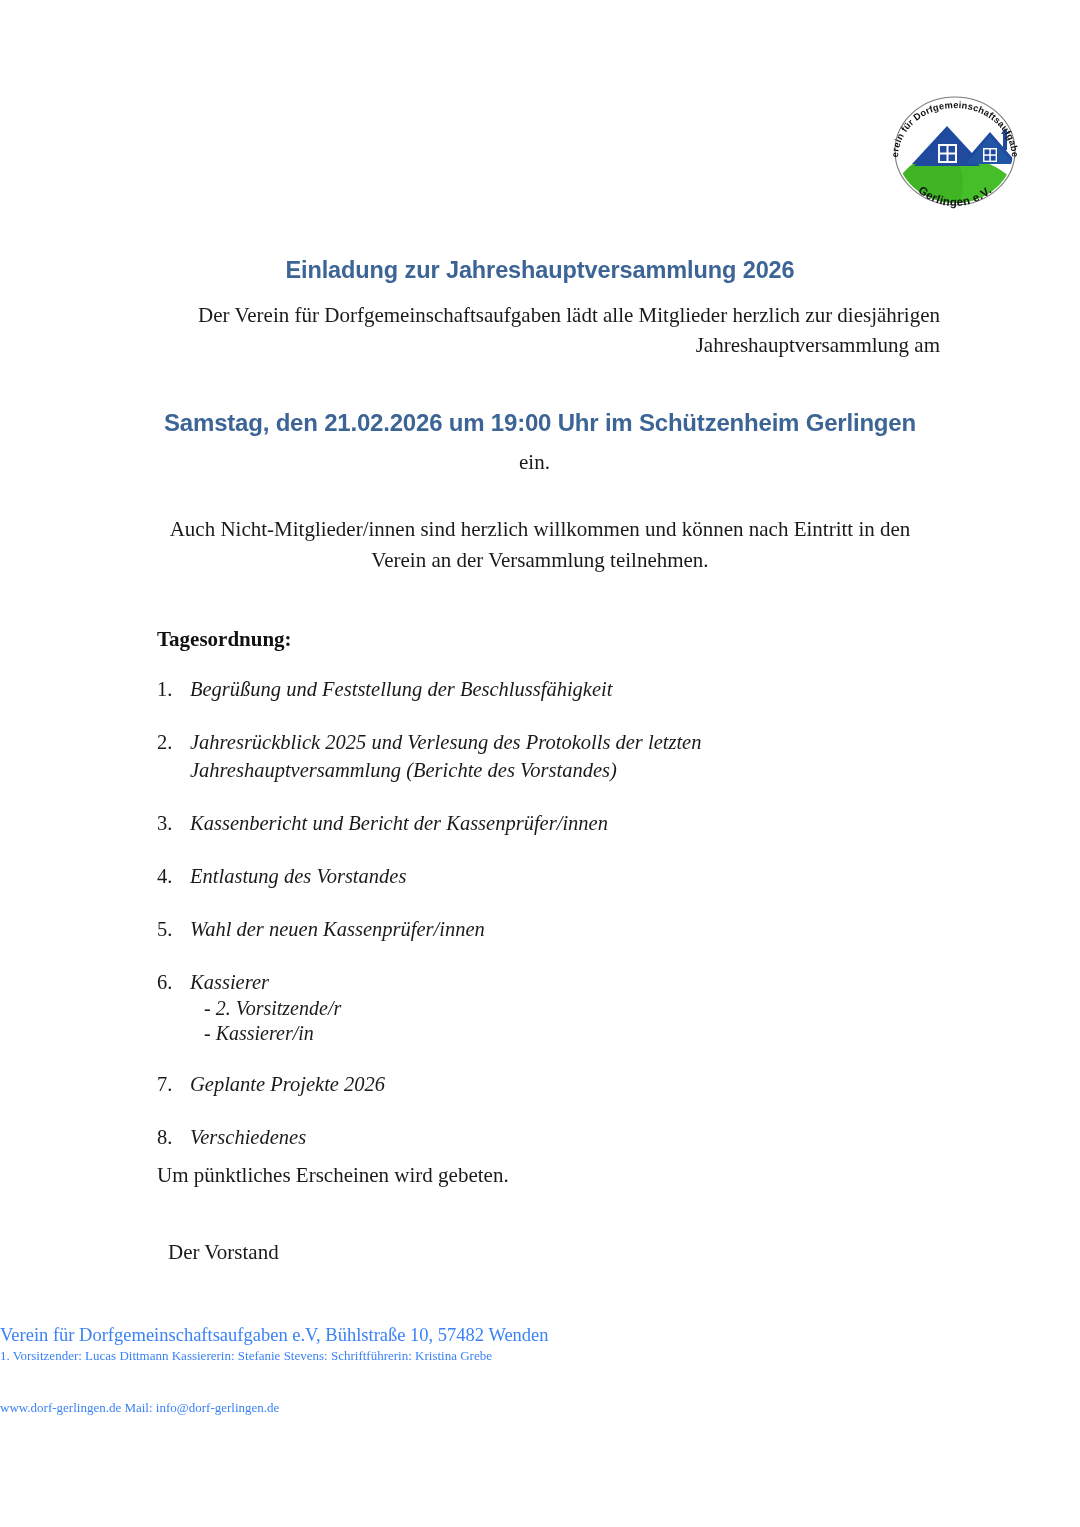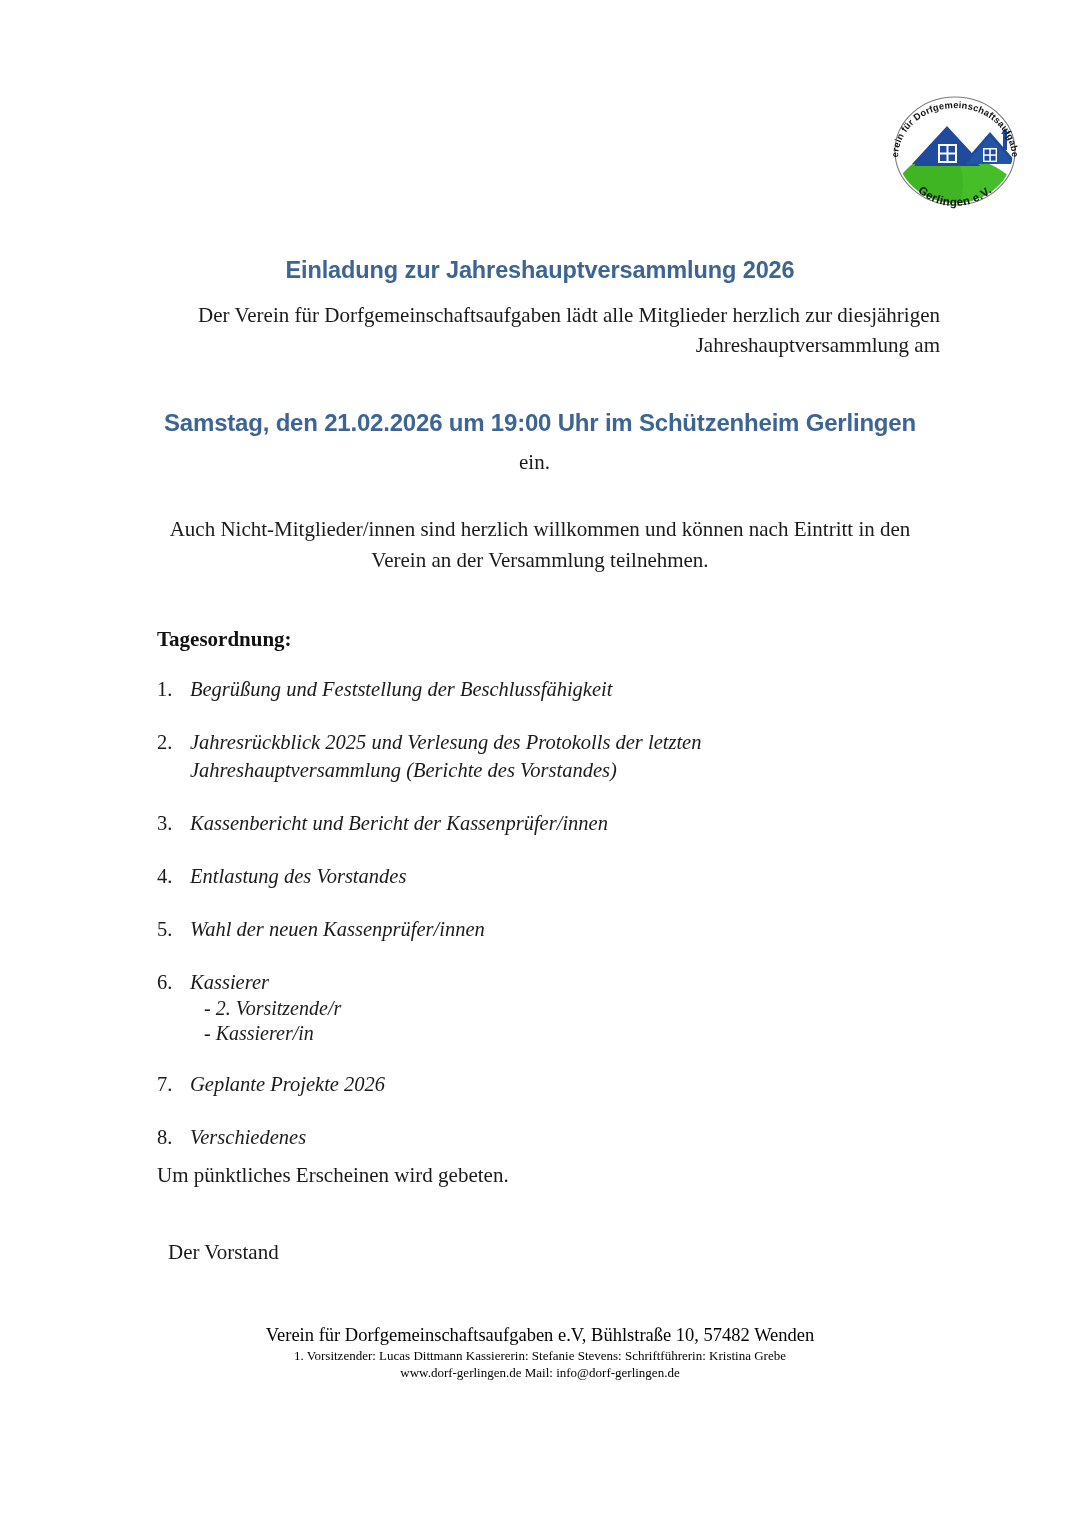--- a/index.html
+++ b/index.html
@@ -150,26 +150,25 @@
     color: #1a1a1a;
     margin-left: 11px;
   }
 
   
   .footer {
     position: absolute;
     top: 1323px;
     left: 0;
     width: 1080px;
-    text-align: center;
-    color: #000000;
+    color: #3b82f6;
   }
   .footer-line-1 { font-size: 18.5px; line-height: 24px; }
   .footer-line-2 { font-size: 13px; line-height: 17px; }
-  .footer-line-3 { font-size: 13px; line-height: 17px; }
+  .footer-line-3 { font-size: 13px; line-height: 17px; margin-top: 35px; }
 </style>
 </head>
 <body>
 
 <div class="page">
 
   <div class="logo">
     <svg viewBox="0 0 142 126" xmlns="http://www.w3.org/2000/svg" aria-hidden="true">
       <defs>
         <path id="arcTop" d="M 14,70 A 57,50 0 0 1 128,70" fill="none"></path>

